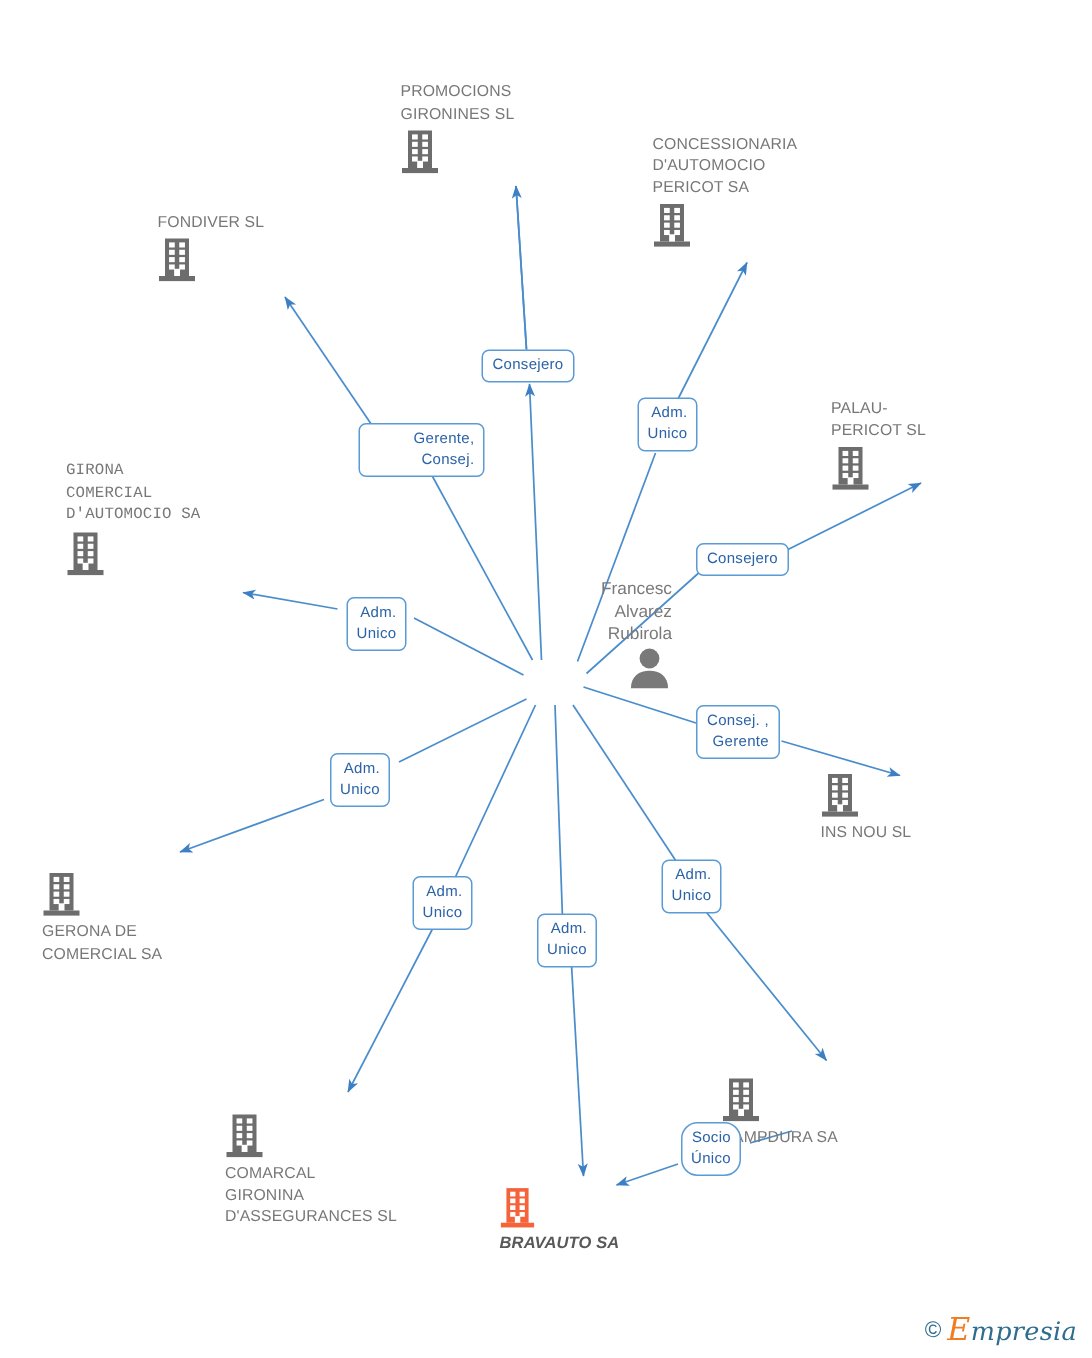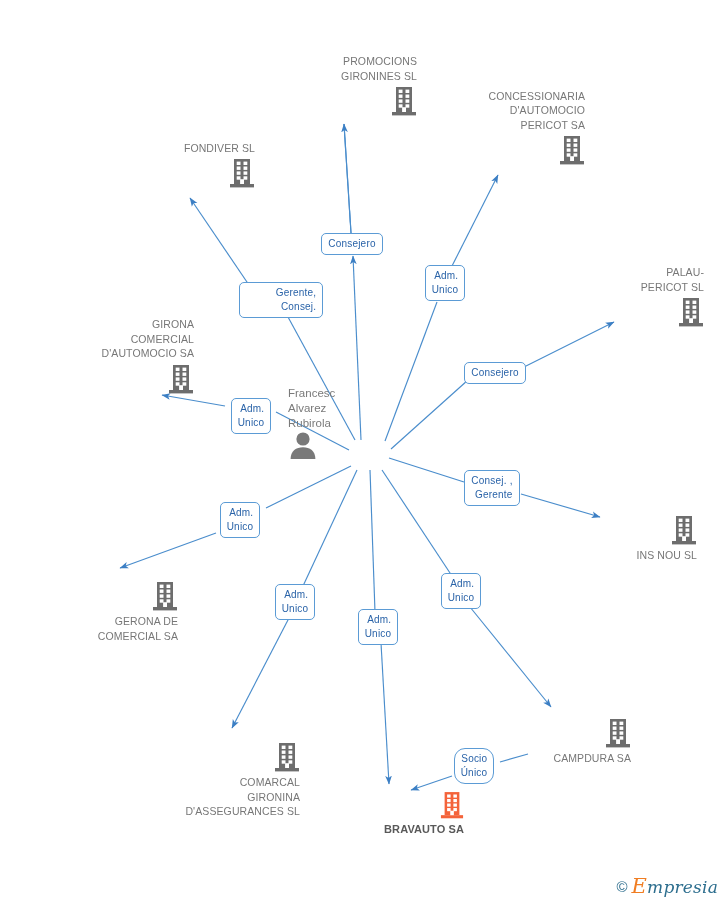--- a/index.html
+++ b/index.html
@@ -24,21 +24,21 @@
     width: 728px;
     height: 905px;
     pointer-events: none;
   }
 
   
   .node {
     position: absolute;
     width: 150px;
     margin-left: -75px;
-    text-align: right;
+    text-align: left;
     line-height: 0;
   }
   .node .caption {
     font-size: 10.5px;
     line-height: 14.5px;
     color: #777777;
     letter-spacing: .1px;
     white-space: pre-line;
     display: block;
   }
@@ -52,21 +52,21 @@
     line-height: 0;
   }
   .node.caption-below .caption { padding-top: 2px; }
   .node.caption-above .caption { padding-bottom: 2px; }
 
   
   .person-node {
     position: absolute;
     width: 160px;
     margin-left: -80px;
-    text-align: left;
+    text-align: right;
   }
   .person-node .person-name {
     font-size: 11.5px;
     line-height: 15px;
     color: #7a7a7a;
     white-space: pre-line;
     display: block;
   }
 
   
@@ -224,21 +224,21 @@
             <rect x="14.5" y="4.6" width="3.8" height="3.4" fill="#ffffff"></rect>
             <rect x="7.7" y="9.5" width="3.8" height="3.4" fill="#ffffff"></rect>
             <rect x="14.5" y="9.5" width="3.8" height="3.4" fill="#ffffff"></rect>
             <rect x="7.7" y="14.4" width="3.8" height="3.4" fill="#ffffff"></rect>
             <rect x="14.5" y="14.4" width="3.8" height="3.4" fill="#ffffff"></rect>
             <rect x="7.7" y="19.3" width="3.8" height="3.4" fill="#ffffff"></rect>
             <rect x="14.5" y="19.3" width="3.8" height="3.4" fill="#ffffff"></rect>
             <rect x="11.1" y="22.2" width="3.9" height="4.8" fill="#ffffff"></rect>
           </svg></span>
       </div>
-      <div class="node caption-above" style="left: 119px; top: 317px;">
+      <div class="node caption-above" style="left: 119px; top: 307px; font-family: Liberation Mono, monospace;">
         <span class="caption">GIRONA
 COMERCIAL
 D'AUTOMOCIO SA</span>
         <span class="icon-wrap"><svg width="26" height="32" viewBox="0 0 26 32">
             <rect x="5" y="2" width="16" height="25" fill="#6d6d6d"></rect>
             <rect x="1" y="27" width="24" height="3.4" fill="#6d6d6d"></rect>
             <rect x="7.7" y="4.6" width="3.8" height="3.4" fill="#ffffff"></rect>
             <rect x="14.5" y="4.6" width="3.8" height="3.4" fill="#ffffff"></rect>
             <rect x="7.7" y="9.5" width="3.8" height="3.4" fill="#ffffff"></rect>
             <rect x="14.5" y="9.5" width="3.8" height="3.4" fill="#ffffff"></rect>
@@ -309,21 +309,21 @@
             <rect x="7.7" y="14.4" width="3.8" height="3.4" fill="#ffffff"></rect>
             <rect x="14.5" y="14.4" width="3.8" height="3.4" fill="#ffffff"></rect>
             <rect x="7.7" y="19.3" width="3.8" height="3.4" fill="#ffffff"></rect>
             <rect x="14.5" y="19.3" width="3.8" height="3.4" fill="#ffffff"></rect>
             <rect x="11.1" y="22.2" width="3.9" height="4.8" fill="#ffffff"></rect>
           </svg></span>
         <span class="caption">COMARCAL
 GIRONINA
 D'ASSEGURANCES SL</span>
       </div>
-      <div class="node caption-below highlight" style="left: 389px; top: 790px;">
+      <div class="node caption-below highlight" style="left: 408px; top: 790px; font-style: italic;">
         <span class="icon-wrap"><svg width="24" height="30" viewBox="0 0 26 32">
             <rect x="5" y="2" width="16" height="25" fill="#f4633a"></rect>
             <rect x="1" y="27" width="24" height="3.4" fill="#f4633a"></rect>
             <rect x="7.7" y="4.6" width="3.8" height="3.4" fill="#ffffff"></rect>
             <rect x="14.5" y="4.6" width="3.8" height="3.4" fill="#ffffff"></rect>
             <rect x="7.7" y="9.5" width="3.8" height="3.4" fill="#ffffff"></rect>
             <rect x="14.5" y="9.5" width="3.8" height="3.4" fill="#ffffff"></rect>
             <rect x="7.7" y="14.4" width="3.8" height="3.4" fill="#ffffff"></rect>
             <rect x="14.5" y="14.4" width="3.8" height="3.4" fill="#ffffff"></rect>
             <rect x="7.7" y="19.3" width="3.8" height="3.4" fill="#ffffff"></rect>

